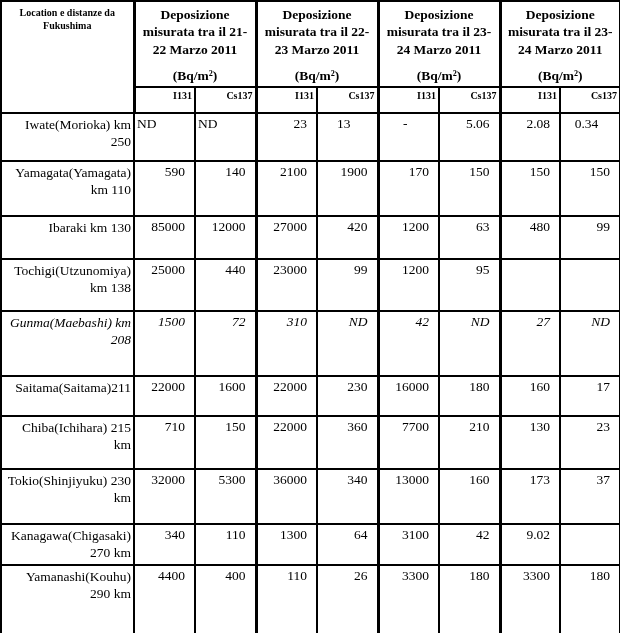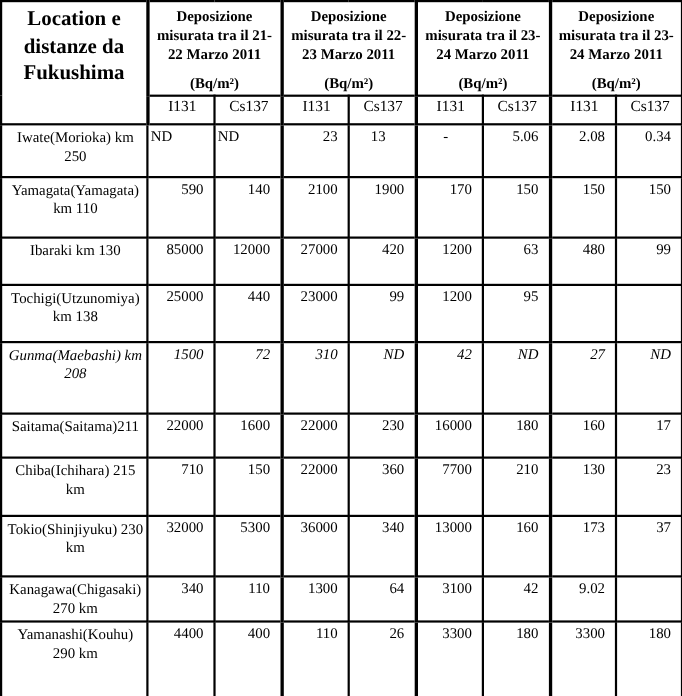--- a/index.html
+++ b/index.html
@@ -9,34 +9,34 @@
   }
   table.dep{
     border-collapse:collapse;table-layout:fixed;width:619px;
   }
   th,td{
     border:2px solid #000000;vertical-align:top;overflow:hidden;
     font-family:"Liberation Serif", "DejaVu Serif", serif;color:#000000;
   }
   .gstart{border-left-width:3px;}
   .corner-th{
-    font-weight:bold;font-size:19px;text-align:center;
+    font-weight:bold;font-size:10px;text-align:center;
     padding:4px 3px 0 3px;line-height:1.3;
   }
   .group-th{
     font-weight:bold;font-size:13.5px;text-align:center;
     padding:4px 1px 2px 1px;line-height:1.28;
   }
   .gunit{margin-top:9px;}
   .sub-th{
-    font-weight:normal;font-size:14px;text-align:center;
+    font-weight:bold;font-size:10px;text-align:right;
     padding:2px 2px 2px 4px;height:20px;
   }
   .loc-td{
-    font-size:13.5px;text-align:center;padding:2px 2px 1px 4px;line-height:1.28;
+    font-size:13.5px;text-align:right;padding:2px 2px 1px 4px;line-height:1.28;
   }
   .val-td{
     font-size:13.5px;text-align:right;padding:2px 9px 1px 2px;line-height:1.25;
   }
 </style>
 </head>
 <body>
 
 <div class="page">
   <table class="dep">
@@ -85,21 +85,21 @@
     <tbody id="table-body">
         <tr style="height: 48px;">
           <td class="loc-td">Iwate(Morioka) km 250</td>
           <td class="val-td" style="text-align: left;">ND</td>
           <td class="val-td" style="text-align: left;">ND</td>
           <td class="val-td gstart" style="text-align: right;">23</td>
           <td class="val-td" style="text-align: center;">13</td>
           <td class="val-td gstart" style="text-align: center;">-</td>
           <td class="val-td" style="text-align: right;">5.06</td>
           <td class="val-td gstart" style="text-align: right;">2.08</td>
-          <td class="val-td" style="text-align: right;">0.34</td>
+          <td class="val-td" style="text-align: center;">0.34</td>
         </tr>
         <tr style="height: 55px; border-radius: 25px;">
           <td class="loc-td">Yamagata(Yamagata) km 110</td>
           <td class="val-td">590</td>
           <td class="val-td">140</td>
           <td class="val-td gstart">2100</td>
           <td class="val-td">1900</td>
           <td class="val-td gstart">170</td>
           <td class="val-td">150</td>
           <td class="val-td gstart">150</td>

